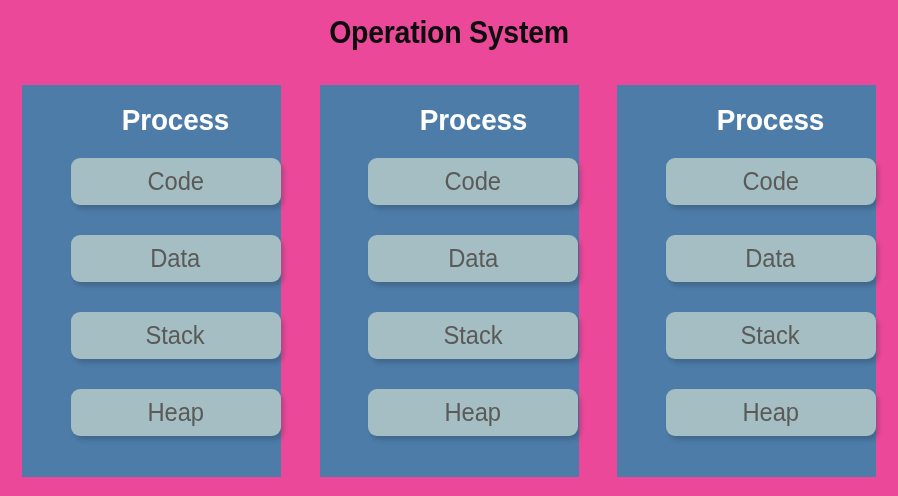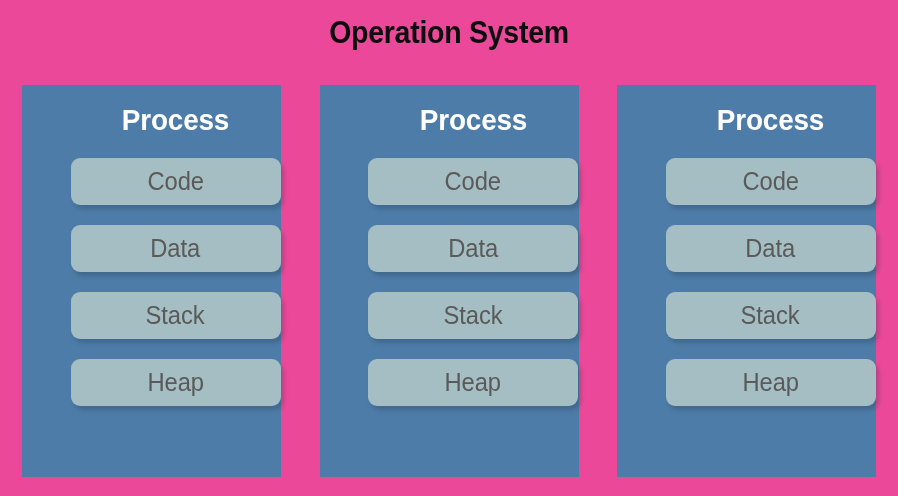--- a/index.html
+++ b/index.html
@@ -78,21 +78,21 @@
     margin-top: 17px;
     line-height: 36px;
     white-space: nowrap;
   }
 
   .segment-list {
     margin-top: 20px;
     width: 210px;
     display: flex;
     flex-direction: column;
-    gap: 20px;
+    gap: 30px;
   }
 
   .segment {
     height: 47px;
     background: #a4bec3;
     border-radius: 9px;
     box-shadow: 3px 4px 4px rgba(40, 60, 80, 0.30);
     display: flex;
     align-items: center;
     justify-content: center;

